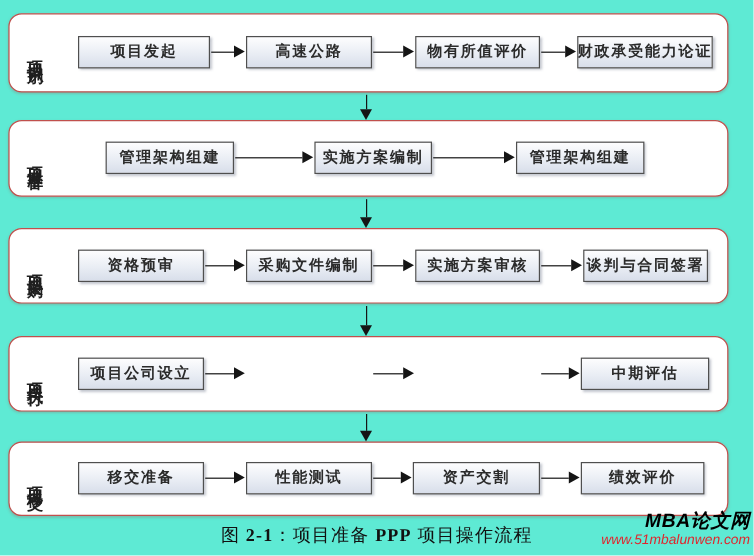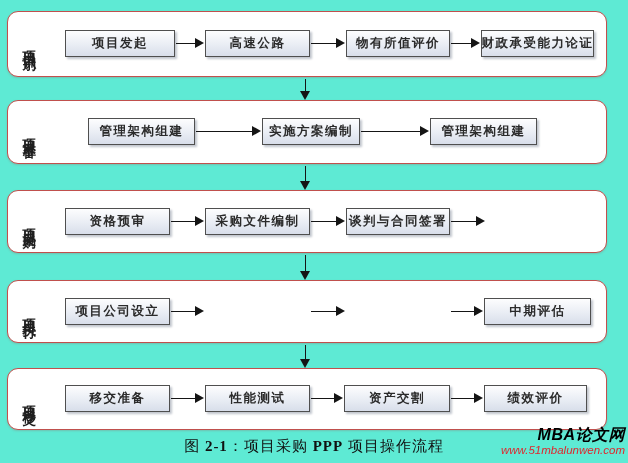--- a/index.html
+++ b/index.html
@@ -103,21 +103,22 @@
   <div class="harrow" style="top:43px;left:451px;width:20px"></div>
 
   <div class="node" style="top:118px;left:88px;width:107px">管理架构组建</div>
   <div class="node" style="top:118px;left:262px;width:98px">实施方案编制</div>
   <div class="node" style="top:118px;left:430px;width:107px">管理架构组建</div>
   <div class="harrow" style="top:131px;left:196px;width:56px"></div>
   <div class="harrow" style="top:131px;left:361px;width:59px"></div>
 
   <div class="node" style="top:208px;left:65px;width:105px">资格预审</div>
   <div class="node" style="top:208px;left:205px;width:105px">采购文件编制</div>
-  <div class="node" style="top:208px;left:346px;width:104px">谈判与合同签署</div>
+  <div class="node" style="top:208px;left:346px;width:104px">实施方案审核</div>
+  <div class="node" style="top:208px;left:486px;width:104px">谈判与合同签署</div>
   <div class="harrow" style="top:221px;left:171px;width:24px"></div>
   <div class="harrow" style="top:221px;left:311px;width:25px"></div>
   <div class="harrow" style="top:221px;left:451px;width:25px"></div>
 
   <div class="node" style="top:298px;left:65px;width:105px">项目公司设立</div>
   <div class="node" style="top:298px;left:484px;width:107px">中期评估</div>
   <div class="harrow" style="top:311px;left:171px;width:24px"></div>
   <div class="harrow" style="top:311px;left:311px;width:25px"></div>
   <div class="harrow" style="top:311px;left:451px;width:23px"></div>
 
@@ -128,21 +129,21 @@
   <div class="harrow" style="top:398px;left:171px;width:24px"></div>
   <div class="harrow" style="top:398px;left:311px;width:23px"></div>
   <div class="harrow" style="top:398px;left:451px;width:23px"></div>
 
   <div class="varrow" style="top:79px;height:12px"></div>
   <div class="varrow" style="top:166px;height:15px"></div>
   <div class="varrow" style="top:255px;height:16px"></div>
   <div class="varrow" style="top:345px;height:14px"></div>
 
   <div class="caption">
-    <span>图 </span><b>2-1</b><span>：项目采购 </span><b>PPP</b><span> 项目操作流程</span>
+    <span>图 </span><b>2-1</b><span>：项目准备 </span><b>PPP</b><span> 项目操作流程</span>
   </div>
 
   <div class="wm">
     <span class="wm-brand">MBA论文网</span>
     <span class="wm-url">www.51mbalunwen.com</span>
   </div>
 
 </div>
 
 </body></html>

